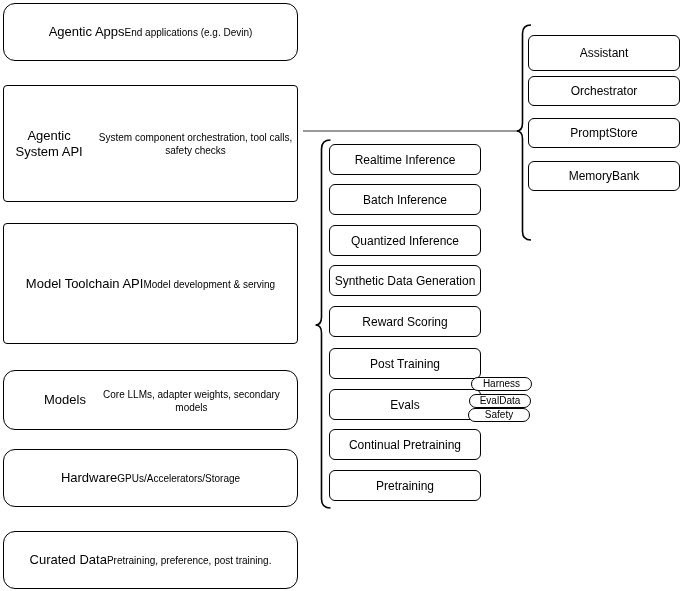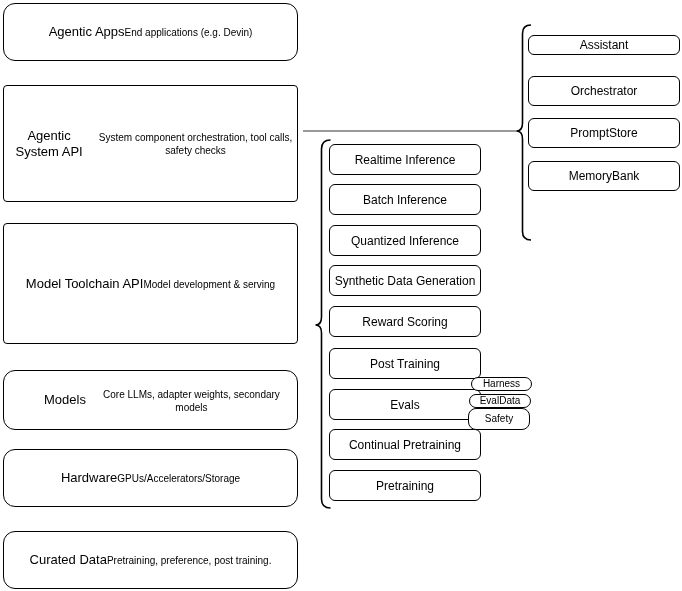--- a/index.html
+++ b/index.html
@@ -104,20 +104,20 @@
   <div class="item-box" style="left:329px;top:225px;width:152px;height:31px;">Quantized Inference</div>
   <div class="item-box" style="left:329px;top:265px;width:152px;height:31px;">Synthetic Data Generation</div>
   <div class="item-box" style="left:329px;top:306px;width:152px;height:31px;">Reward Scoring</div>
   <div class="item-box" style="left:329px;top:348px;width:152px;height:31px;">Post Training</div>
   <div class="item-box" style="left:329px;top:389px;width:152px;height:31px;">Evals</div>
   <div class="item-box" style="left:329px;top:429px;width:152px;height:31px;">Continual Pretraining</div>
   <div class="item-box" style="left:329px;top:470px;width:152px;height:31px;">Pretraining</div>
 
   <div class="pill" style="left:471px;top:377px;width:61px;height:14px;">Harness</div>
   <div class="pill" style="left:469px;top:394px;width:62px;height:14px;">EvalData</div>
-  <div class="pill" style="left:468px;top:408px;width:62px;height:22px;text-align:center;">Safety</div>
+  <div class="pill" style="left:468px;top:408px;width:62px;height:14px;text-align:center;">Safety</div>
 
-  <div class="item-box" style="left:528px;top:35px;width:152px;height:20px;">Assistant</div>
+  <div class="item-box" style="left:528px;top:35px;width:152px;height:36px;">Assistant</div>
   <div class="item-box" style="left:528px;top:76px;width:152px;height:30px;">Orchestrator</div>
   <div class="item-box" style="left:528px;top:118px;width:152px;height:30px;">PromptStore</div>
   <div class="item-box" style="left:528px;top:161px;width:152px;height:30px;">MemoryBank</div>
 
 </div>
 
 </body></html>

